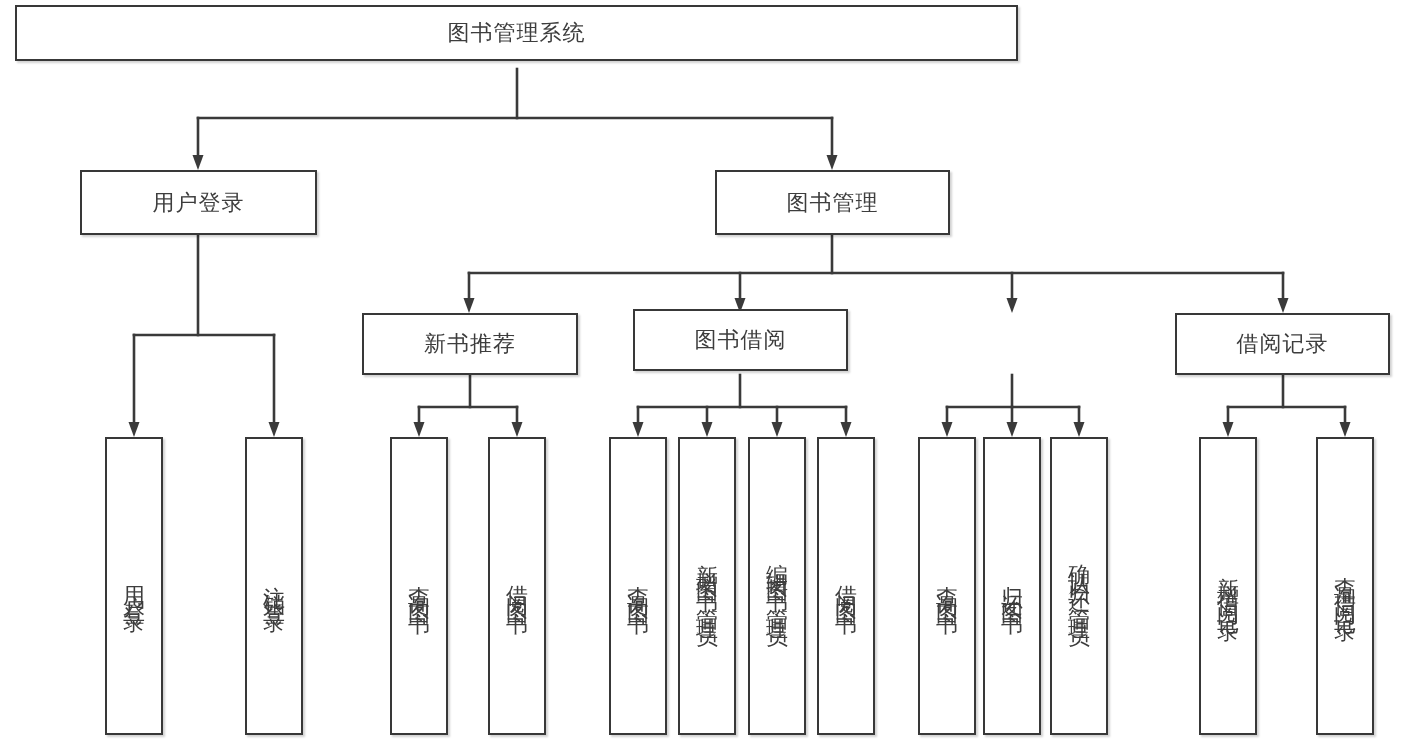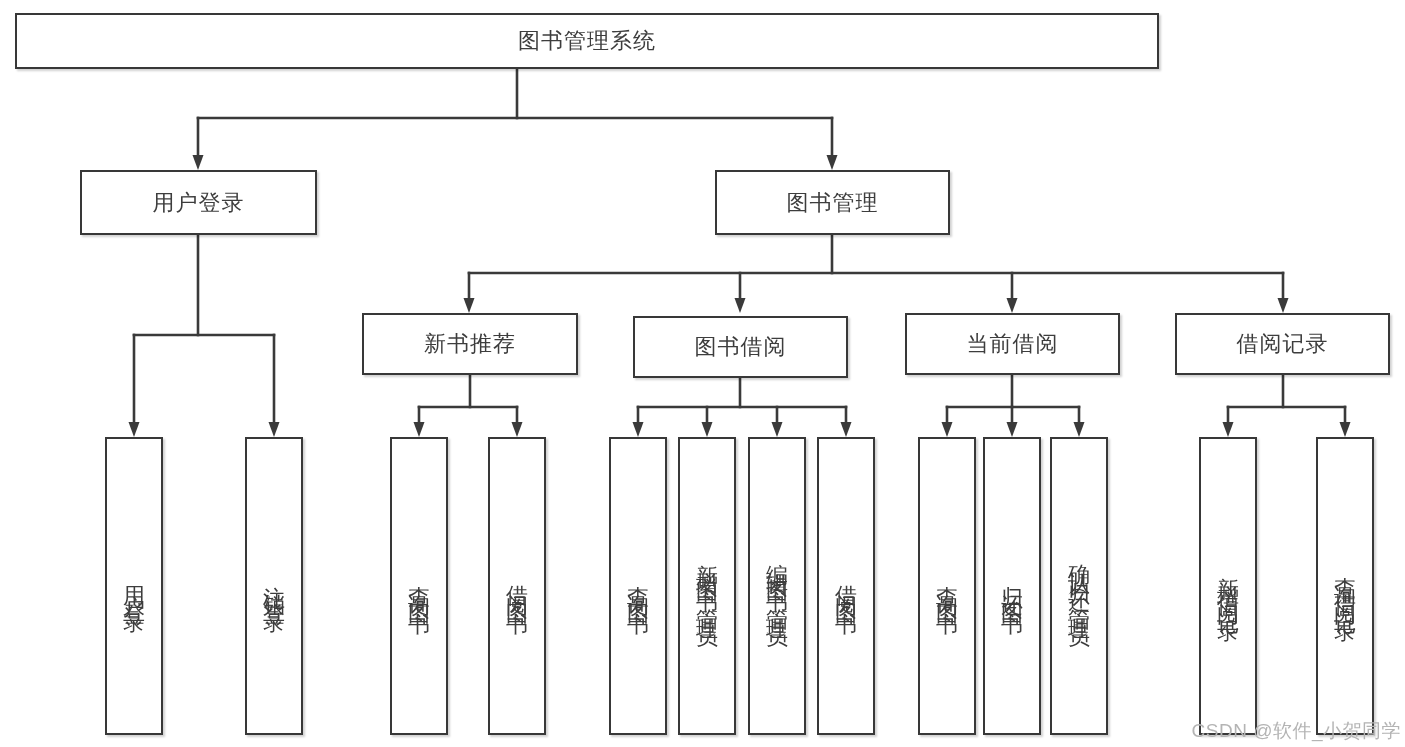--- a/index.html
+++ b/index.html
@@ -133,39 +133,36 @@
     <g>
       <path class="ln" d="M1283 375 V407"></path>
       <path class="ln" d="M1228 407 H1345"></path>
       <path class="ln" d="M1228 407 V425"></path>
       <path class="ln" d="M1345 407 V425"></path>
       <path class="ah" d="M1222.5 422 L1233.5 422 L1228 437 Z"></path>
       <path class="ah" d="M1339.5 422 L1350.5 422 L1345 437 Z"></path>
     </g>
   </svg>
 
-  <div class="box" style="left:15px; top:13px; width:1144px; height:56px;">
+  <div class="box" style="left:15px; top:5px; width:1003px; height:56px;">
     <span>图书管理系统</span>
   </div>
 
   <div class="box" style="left:80px; top:170px; width:237px; height:65px;">
     <span>用户登录</span>
   </div>
   <div class="box" style="left:362px; top:313px; width:216px; height:62px;">
     <span>新书推荐</span>
   </div>
 
   <div class="box" style="left:715px; top:170px; width:235px; height:65px;">
     <span>图书管理</span>
   </div>
-  <div class="box" style="left:633px; top:316px; width:215px; height:62px;">
+  <div class="box" style="left:633px; top:309px; width:215px; height:62px;">
     <span>图书借阅</span>
-  </div>
-  <div class="box" style="left:905px; top:313px; width:215px; height:62px;">
-    <span>当前借阅</span>
   </div>
   <div class="box" style="left:1175px; top:313px; width:215px; height:62px;">
     <span>借阅记录</span>
   </div>
 
   <div class="box" style="left:105px; top:437px; width:58px; height:298px;">
     <span class="vtext">用户登录</span>
   </div>
   <div class="box" style="left:245px; top:437px; width:58px; height:298px;">
     <span class="vtext">注销登录</span>
@@ -201,14 +198,13 @@
     <span class="vtext">确认归还（管理员）</span>
   </div>
 
   <div class="box" style="left:1199px; top:437px; width:58px; height:298px;">
     <span class="vtext">新增借阅记录</span>
   </div>
   <div class="box" style="left:1316px; top:437px; width:58px; height:298px;">
     <span class="vtext">查询借阅记录</span>
   </div>
 
-  <div class="watermark">CSDN @软件_小贺同学</div>
 </div>
 
 </body></html>

